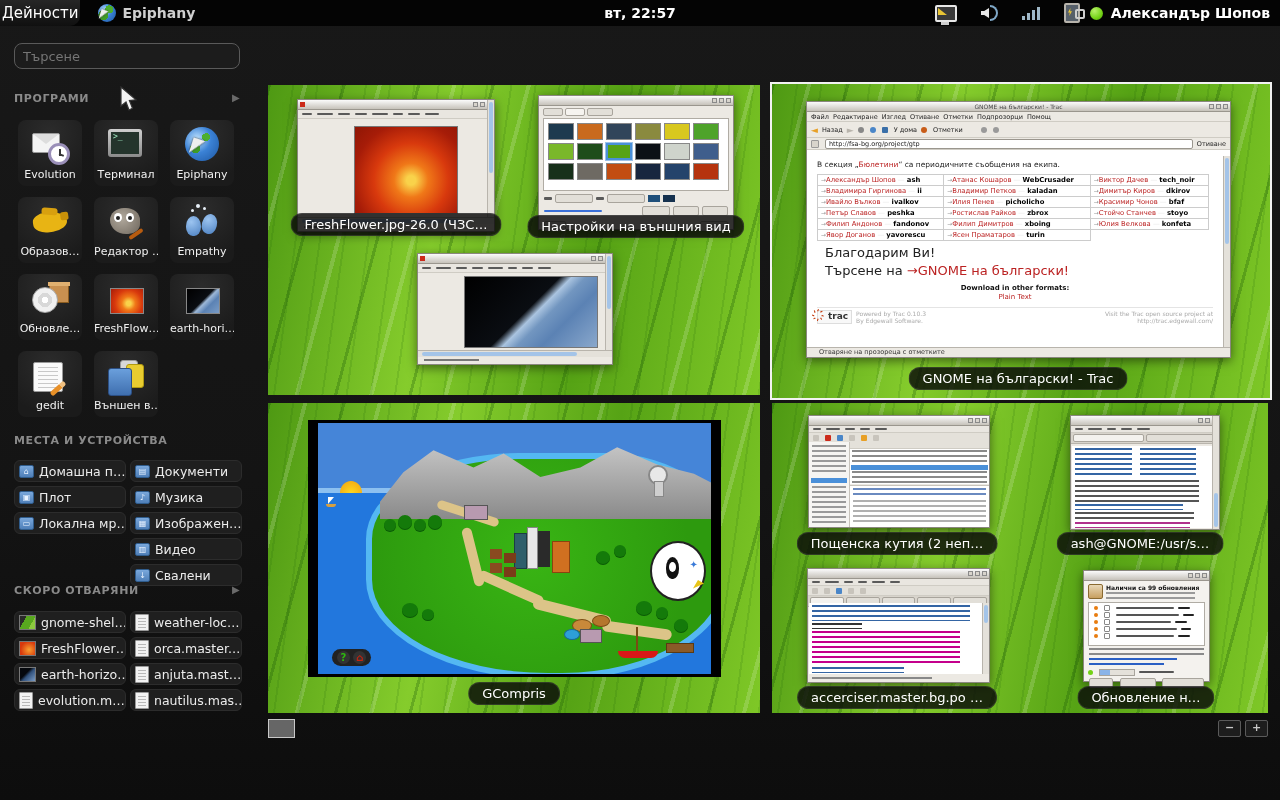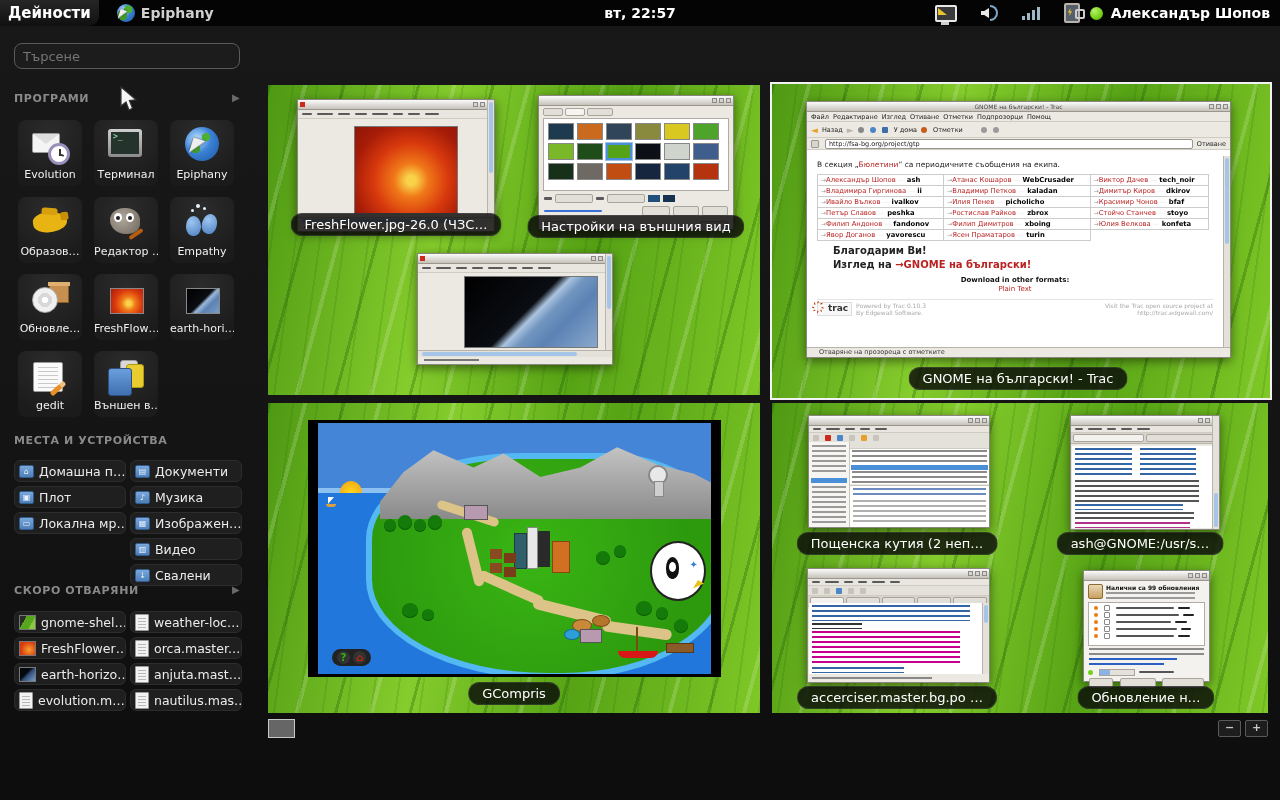--- a/index.html
+++ b/index.html
@@ -4,23 +4,23 @@
 <style>
   html,body{margin:0;padding:0;}
   body{width:1280px;height:800px;position:relative;overflow:hidden;
        background:linear-gradient(#181818 0,#141414 60%,#0d0d0d 100%);
        font-family:"DejaVu Sans",sans-serif;color:#e8e8e8;}
   .abs{position:absolute;}
 
   
   .topbar{position:absolute;left:0;top:0;width:1280px;height:26px;background:#040404;
           display:flex;align-items:center;z-index:50;}
-  .activities{height:26px;display:flex;align-items:center;padding:0 8px;
+  .activities{height:26px;display:flex;align-items:center;padding:0 2px;
               background:linear-gradient(#262626,#101010);border-radius:0 0 10px 0;
-              font-weight:bold;font-size:15px;color:#fff;}
+              font-weight:normal;font-size:15px;color:#fff;}
   .appmenu{display:flex;align-items:center;gap:6px;margin-left:18px;color:#cfcfcf;
            font-weight:bold;font-size:14px;}
   .globe{width:18px;height:18px;border-radius:50%;position:relative;
          background:radial-gradient(circle at 62% 30%, #4caf2e 0 4px, rgba(0,0,0,0) 4px),
                     radial-gradient(circle at 30% 62%, #3f9c26 0 5px, rgba(0,0,0,0) 5px),
                     radial-gradient(circle at 35% 35%, #bfe3ff, #3b82d6 45%, #1d56a0);}
   .globe .ptr{position:absolute;left:2px;top:6px;width:0;height:0;
          border-left:7px solid #eee;border-bottom:10px solid rgba(0,0,0,0);
          filter:drop-shadow(0 0 1px #333);transform:rotate(18deg);}
   .clock{position:absolute;left:50%;transform:translateX(-50%);font-weight:bold;
@@ -116,21 +116,21 @@
   .trac-body{position:absolute;left:0;right:7px;top:54px;bottom:10px;background:#fff;overflow:hidden;padding:4px 10px;box-sizing:border-box;}
   .trac h1{margin:2px 0 3px;font-size:11px;color:#111;font-family:"DejaVu Serif",serif;}
   .trac .pil{color:#b8b8b8;font-weight:normal;}
   .trac .para{font-size:7.5px;color:#222;margin:0 0 5px;}
   .trac table{border-collapse:collapse;width:99%;margin:2px 0 4px;}
   .trac td{border:1px solid #ccc;font-size:6.8px;padding:1px 3px;white-space:nowrap;}
   .trac td.empty{border:none;}
   .rlink{color:#bb2222;}
   .nick{font-weight:bold;color:#000;}
   .tarr{color:#999;font-size:6px;}
-  .trac .small{font-size:10px;color:#222;margin:3px 16px;font-weight:bold;}
+  .trac .small{font-size:13px;color:#222;margin:3px 8px;}
   .trac .dl{text-align:center;margin-top:6px;}
   .trac .dl .b{font-weight:bold;font-size:7px;color:#111;}
   .trac .dl .l{font-size:7px;color:#bb2222;margin-top:1px;}
   .tfoot{display:flex;justify-content:space-between;align-items:flex-start;margin-top:6px;border-top:1px solid #e4e4e4;padding-top:2px;}
   .tfoot .gray{font-size:6px;color:#aaa;line-height:7px;}
   .traclogo{font-weight:bold;font-size:9px;color:#333;border:1px solid #ddd;padding:0 3px;background:#f8f8f8;}
   .traclogo b{color:#c43c10;}
   .ebar{display:flex;align-items:center;gap:4px;padding:0 4px;}
   .elbl{font-size:6.5px;color:#222;white-space:nowrap;}
   .urlfield{flex:1;height:8px;background:#fff;border:1px solid #9a968e;border-radius:2px;font-size:6.5px;color:#222;line-height:8px;padding:0 3px;overflow:hidden;white-space:nowrap;}
@@ -552,21 +552,21 @@
           <td><span class="tarr">→</span><span class="rlink">Юлия Велкова</span><span> — </span><span class="nick">konfeta</span></td>
         </tr>
         <tr>
           <td><span class="tarr">→</span><span class="rlink">Явор Доганов</span><span> — </span><span class="nick">yavorescu</span></td>
           <td><span class="tarr">→</span><span class="rlink">Ясен Праматаров</span><span> — </span><span class="nick">turin</span></td>
           <td class="empty"></td>
         </tr>
       </tbody>
         </table>
       <div class="small">Благодарим Ви!</div>
-      <div class="small"><span>Изглед на </span><span class="rlink">→GNOME на български!</span></div>
+      <div class="small"><span>Търсене на </span><span class="rlink">→GNOME на български!</span></div>
       <div class="dl">
         <div class="b">Download in other formats:</div>
         <div class="l">Plain Text</div>
       </div>
       <div class="tfoot">
         <div style="display:flex;gap:4px">
           <div class="traclogo"><b>҉</b> <span>trac</span></div>
           <div class="gray">
               <div>Powered by Trac 0.10.3</div>
               <div>By Edgewall Software.</div>

